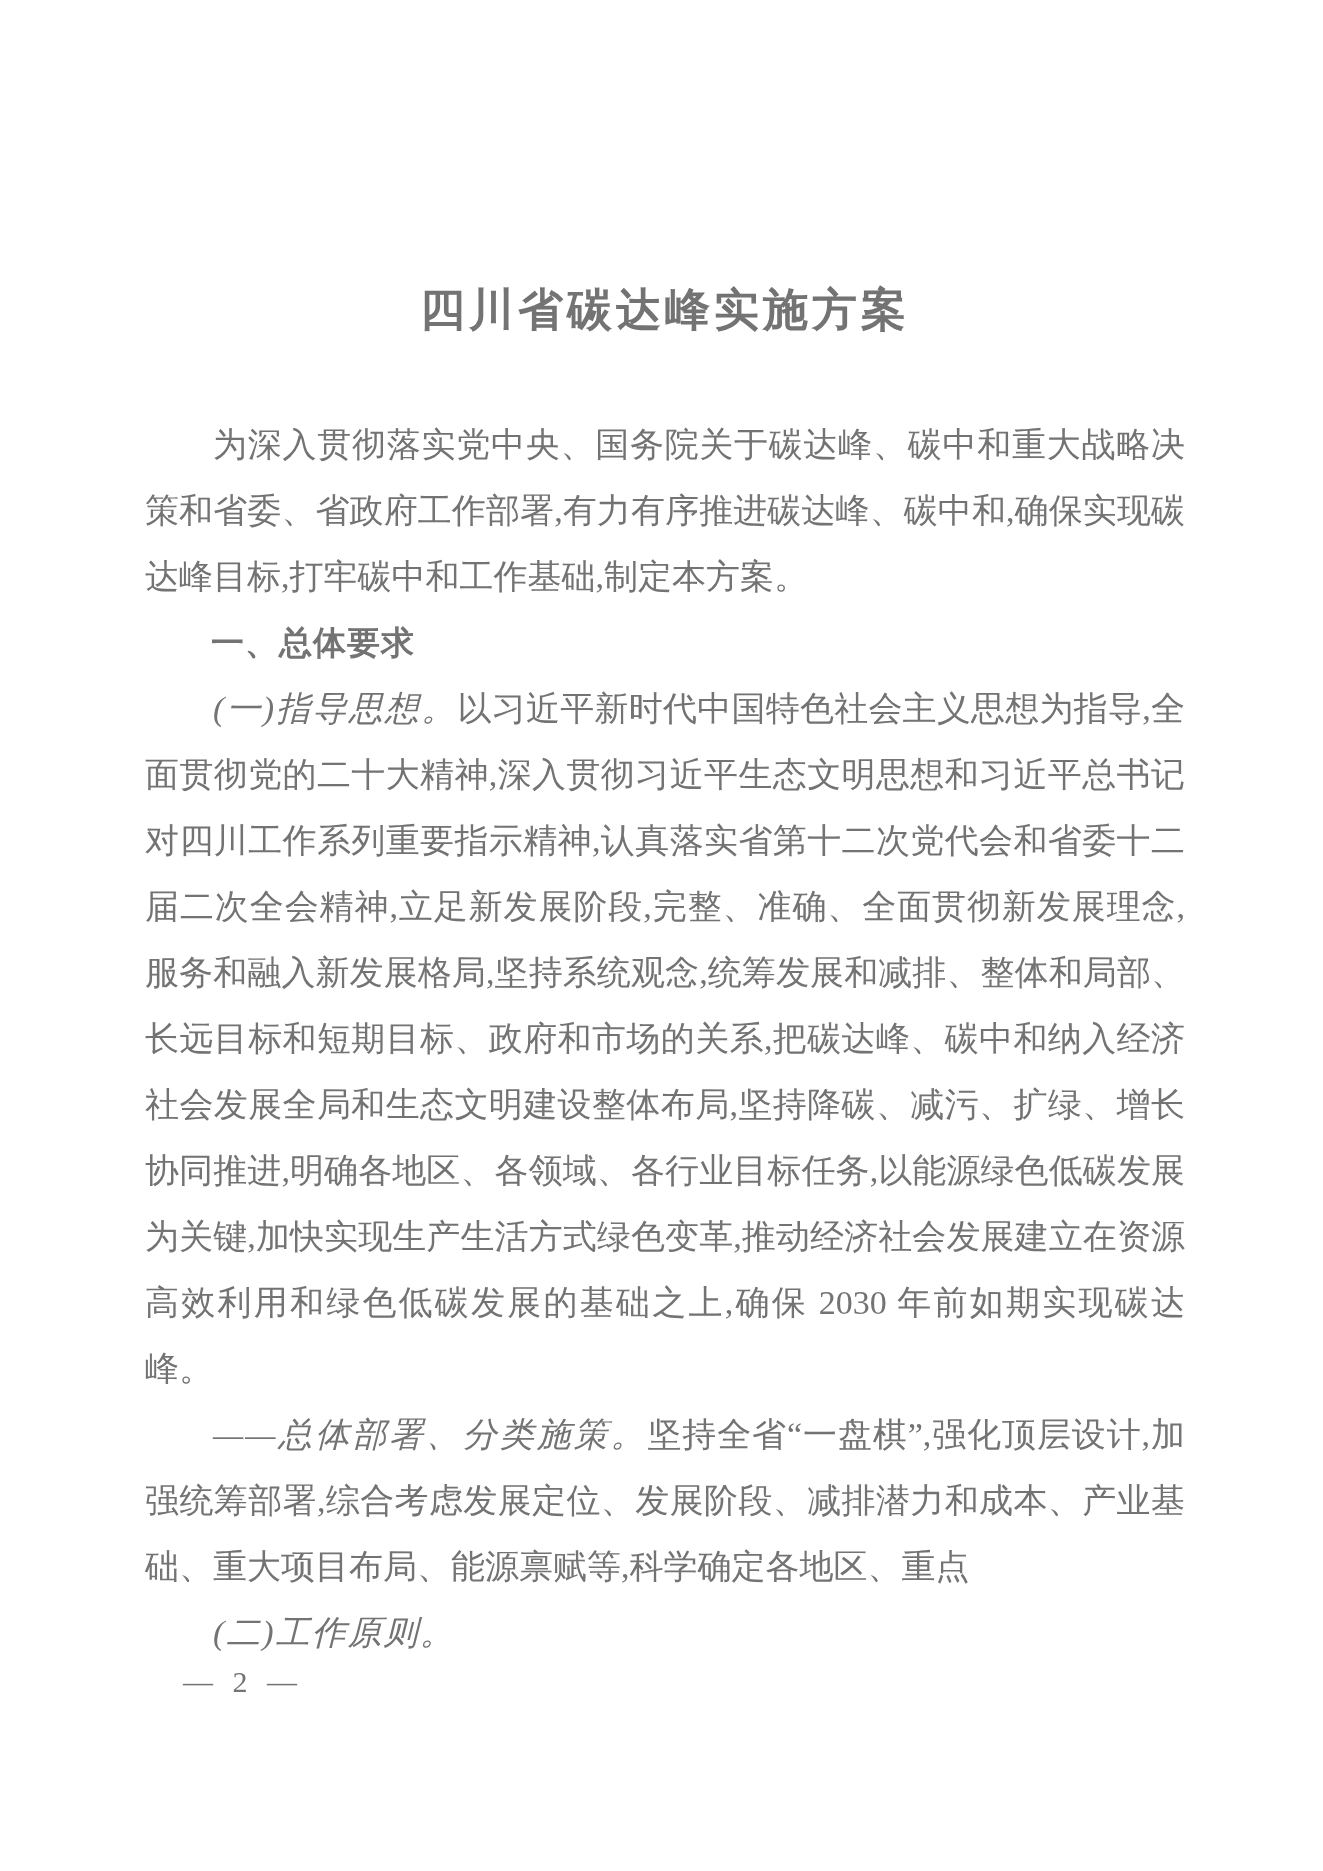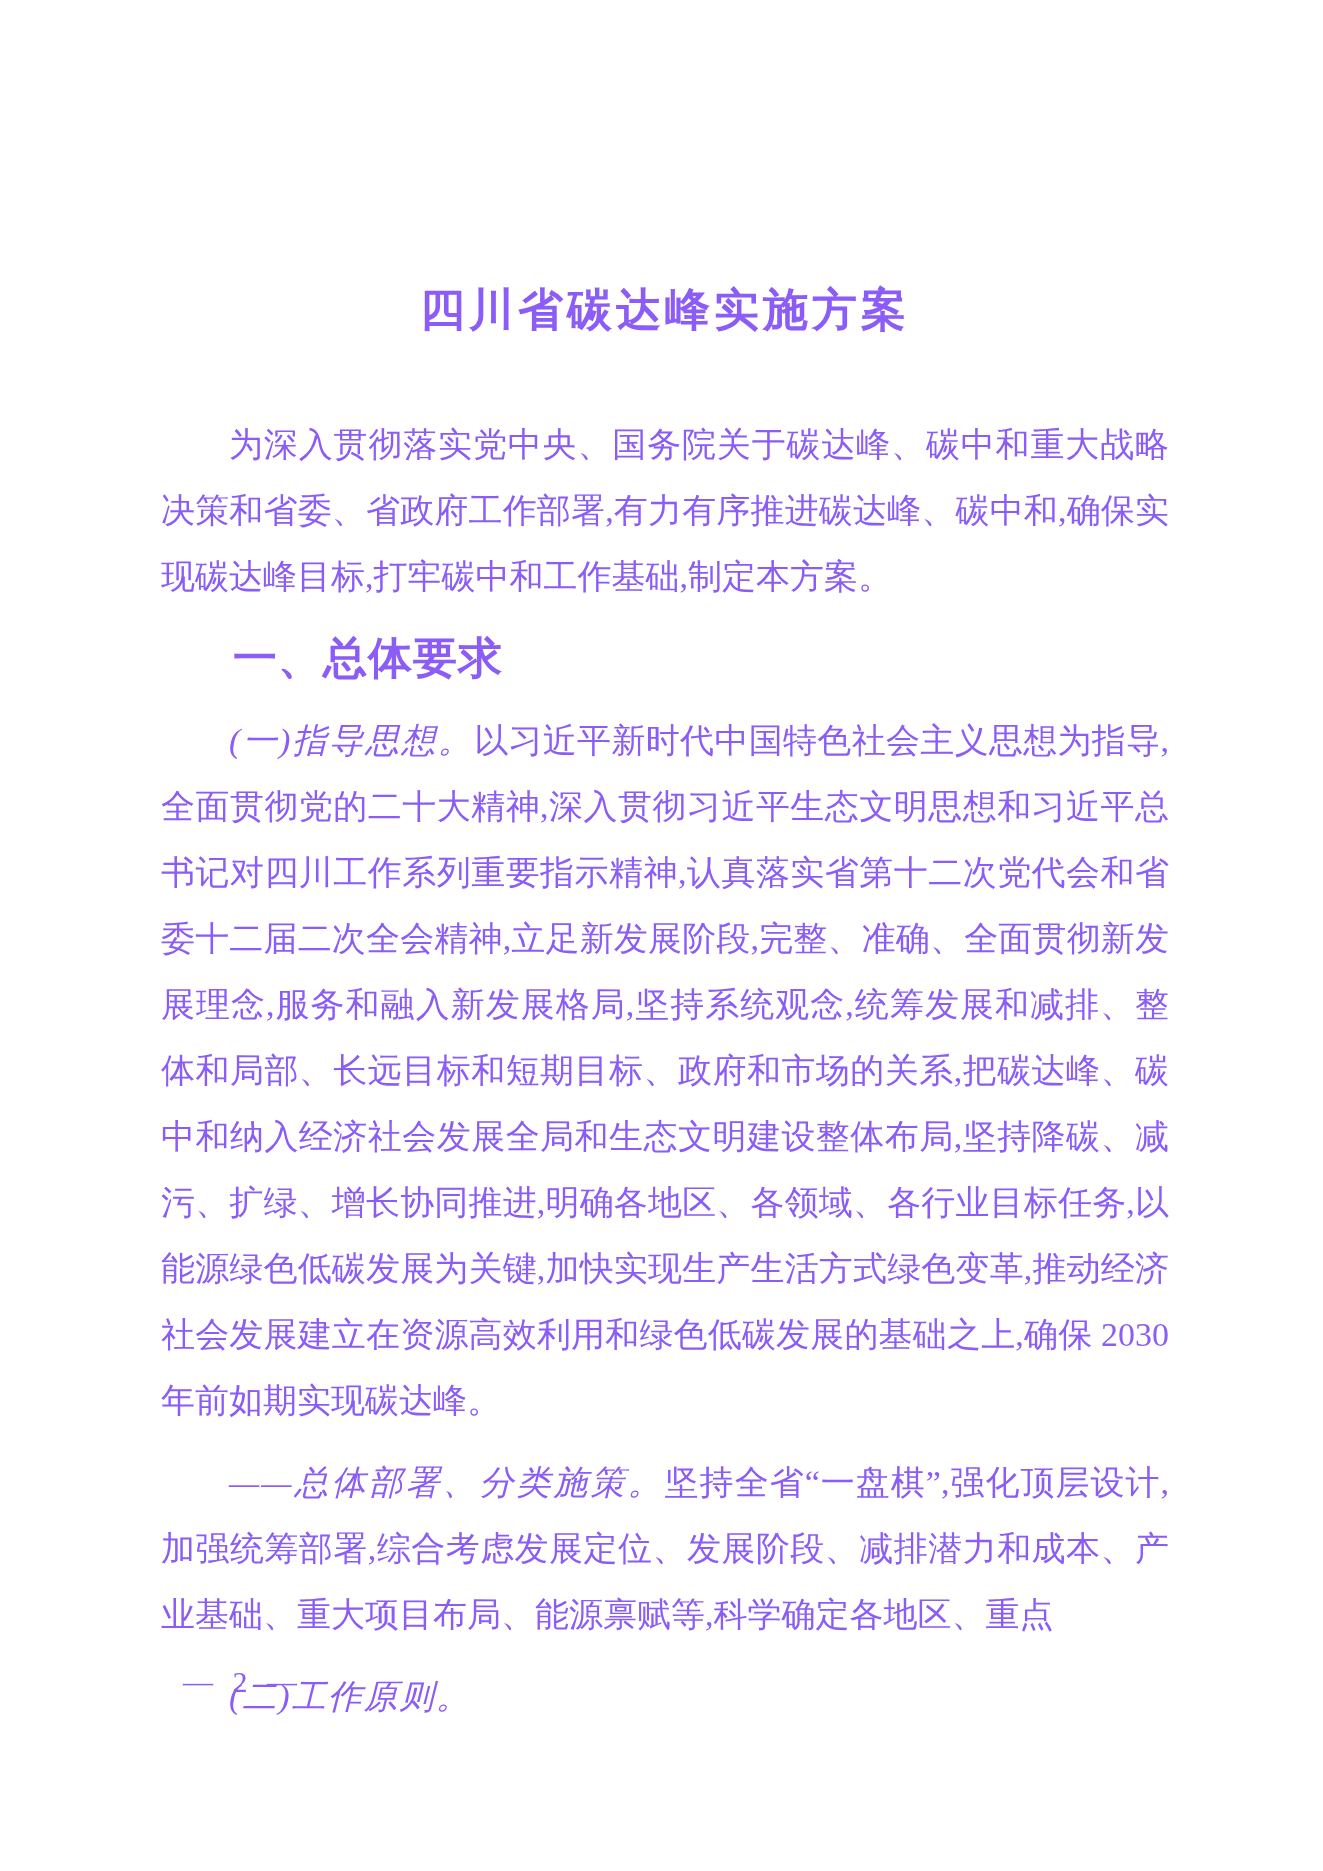--- a/index.html
+++ b/index.html
@@ -5,21 +5,21 @@
   html, body {
     margin: 0;
     padding: 0;
     background: #ffffff;
   }
   .page {
     position: relative;
     width: 1323px;
     height: 1871px;
     background: #ffffff;
-    color: #8b5cf6;
+    color: #737373;
     font-family: "Liberation Serif", serif;
     box-sizing: border-box;
     padding: 283px 138px 0 145px;
     overflow: hidden;
   }
   .doc-title {
     margin: 0 0 75px 0;
     text-align: center;
     font-size: 45px;
     font-weight: bold;
@@ -27,29 +27,29 @@
     letter-spacing: 4px;
     white-space: nowrap;
   }
   .doc-body {
     font-size: 34px;
     line-height: 66px;
     text-align: justify;
     text-justify: inter-character;
   }
   .para {
-    margin: 16px;
+    margin: 0;
     text-indent: 2em;
   }
   .section-heading {
     margin: 0;
     text-indent: 2em;
-    font-family: Liberation Serif, serif;
+    font-family: Liberation Sans, sans-serif;
     font-weight: bold;
-    font-size: 44px;
+    font-size: 33px;
     line-height: 66px;
     letter-spacing: 1px;
   }
   .kai {
     font-style: italic;
     letter-spacing: 2px;
   }
   .page-footer {
     position: absolute;
     left: 183px;

